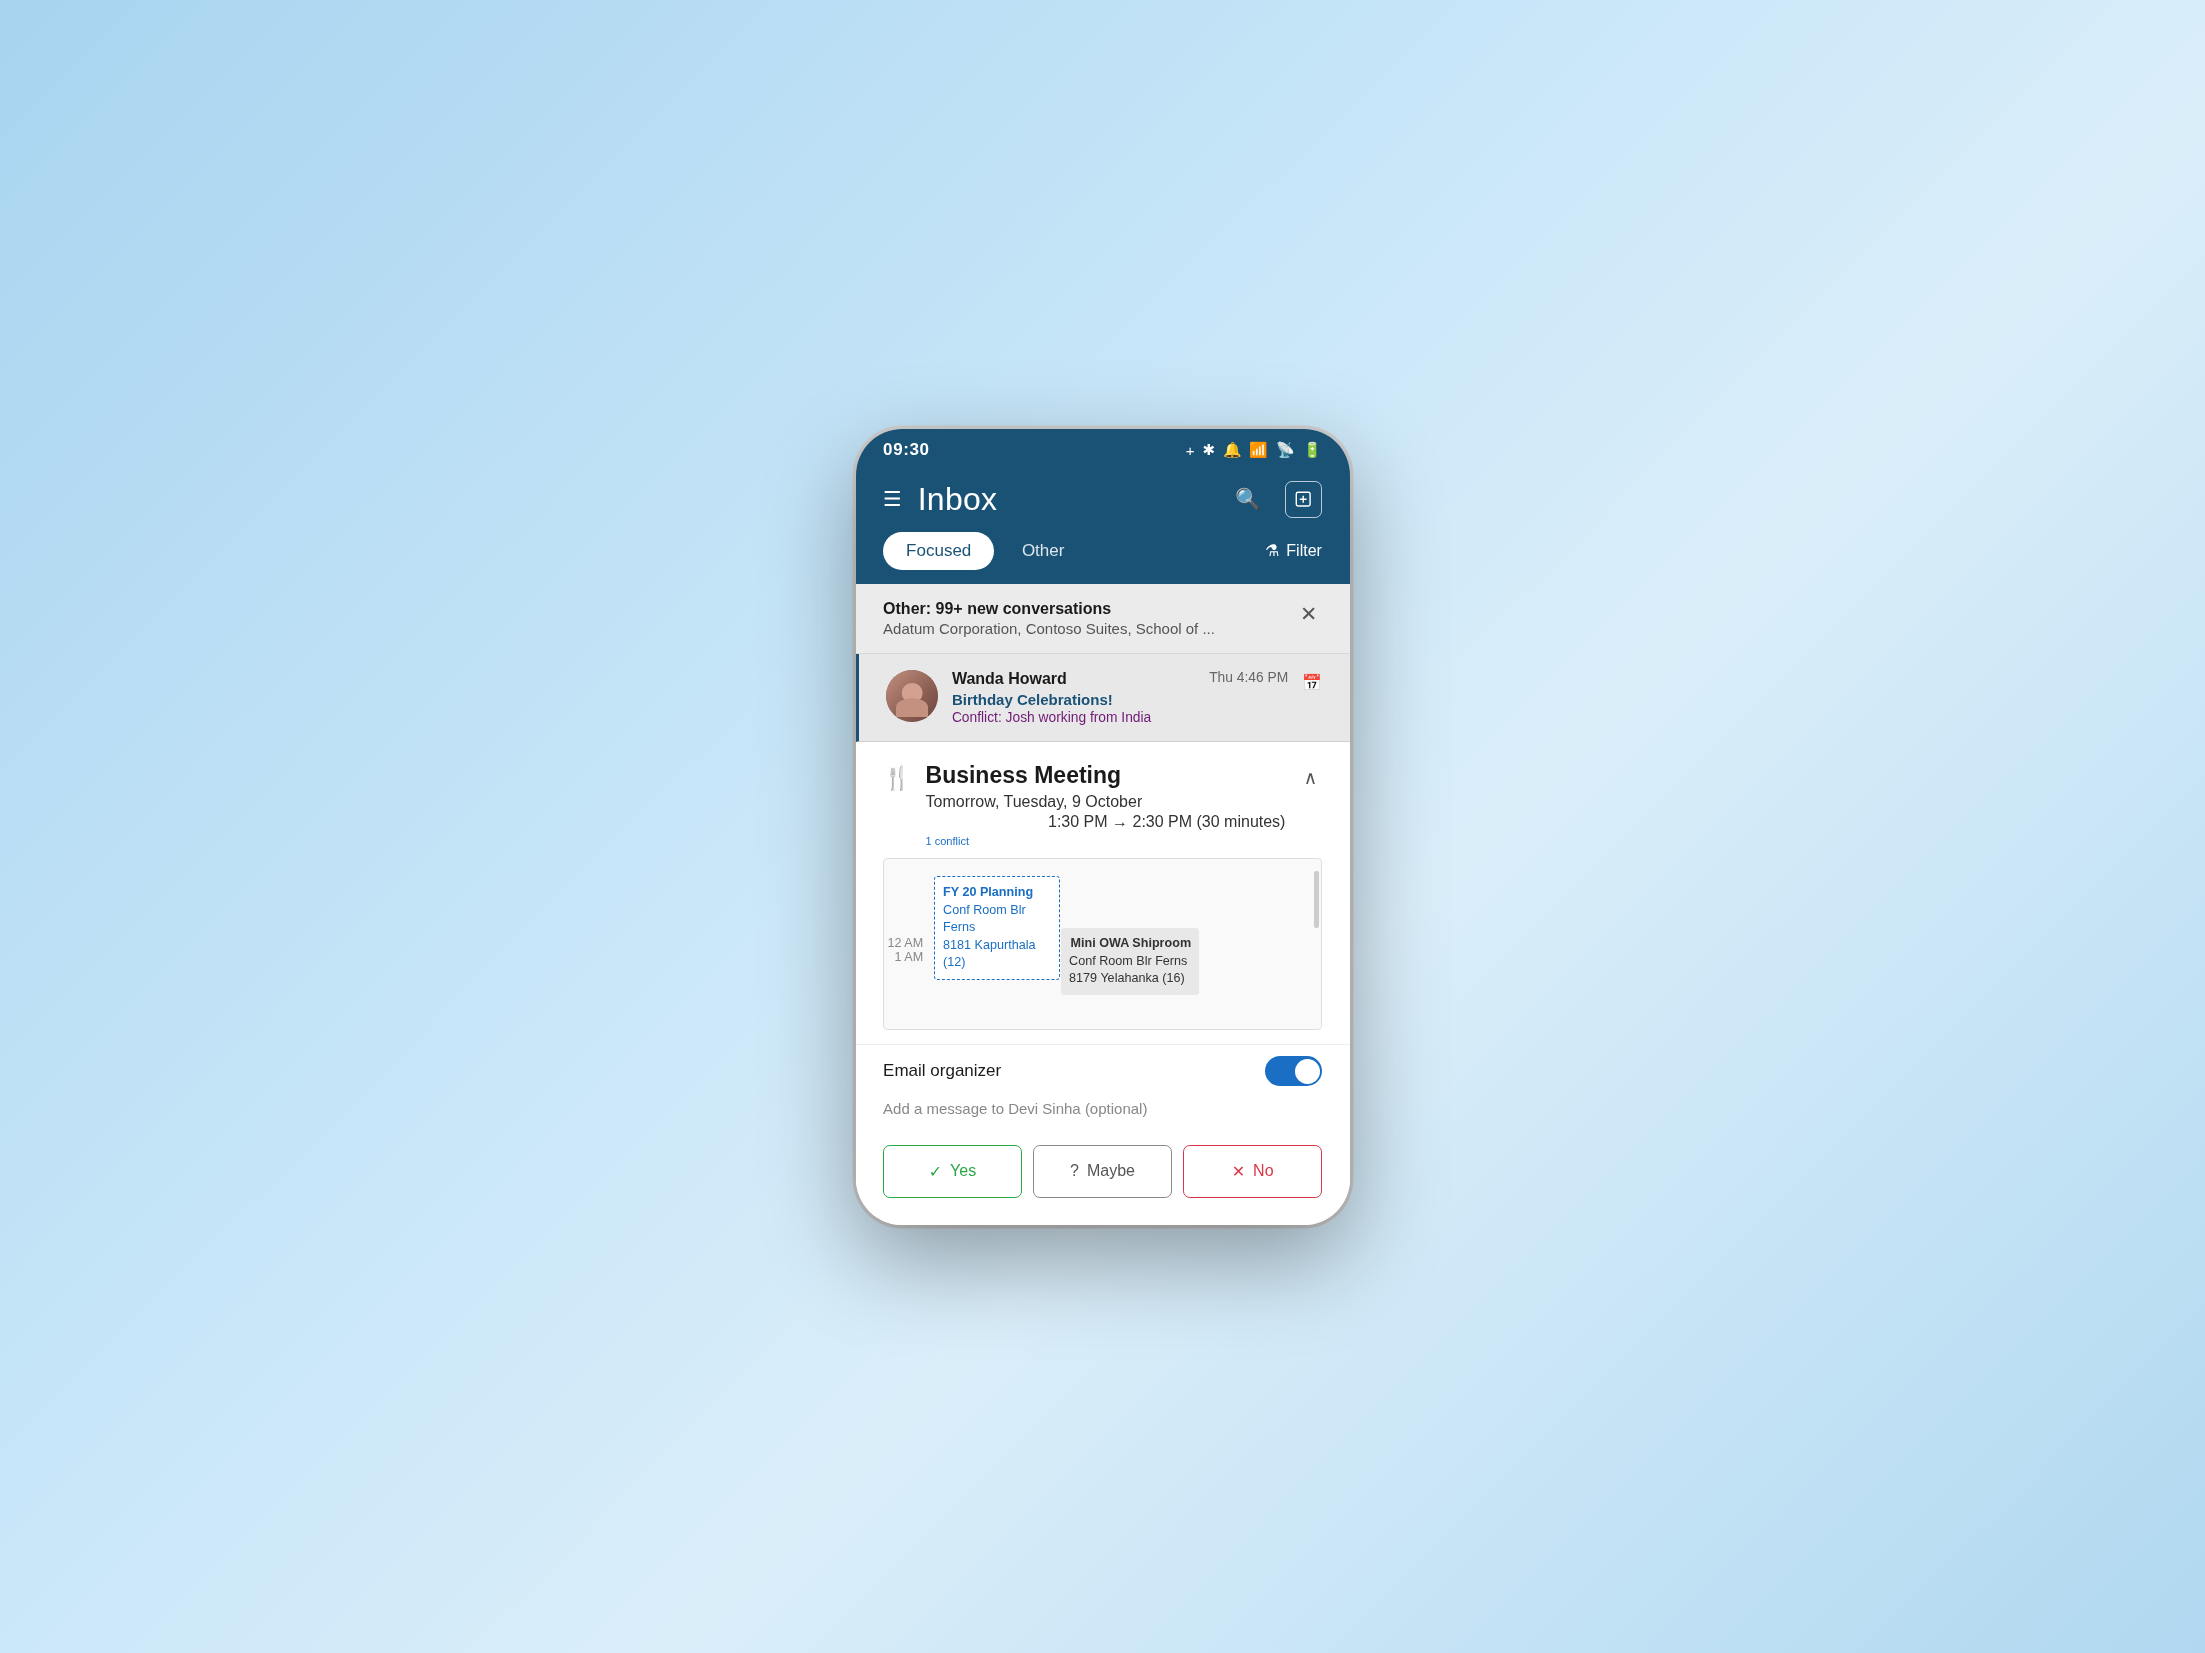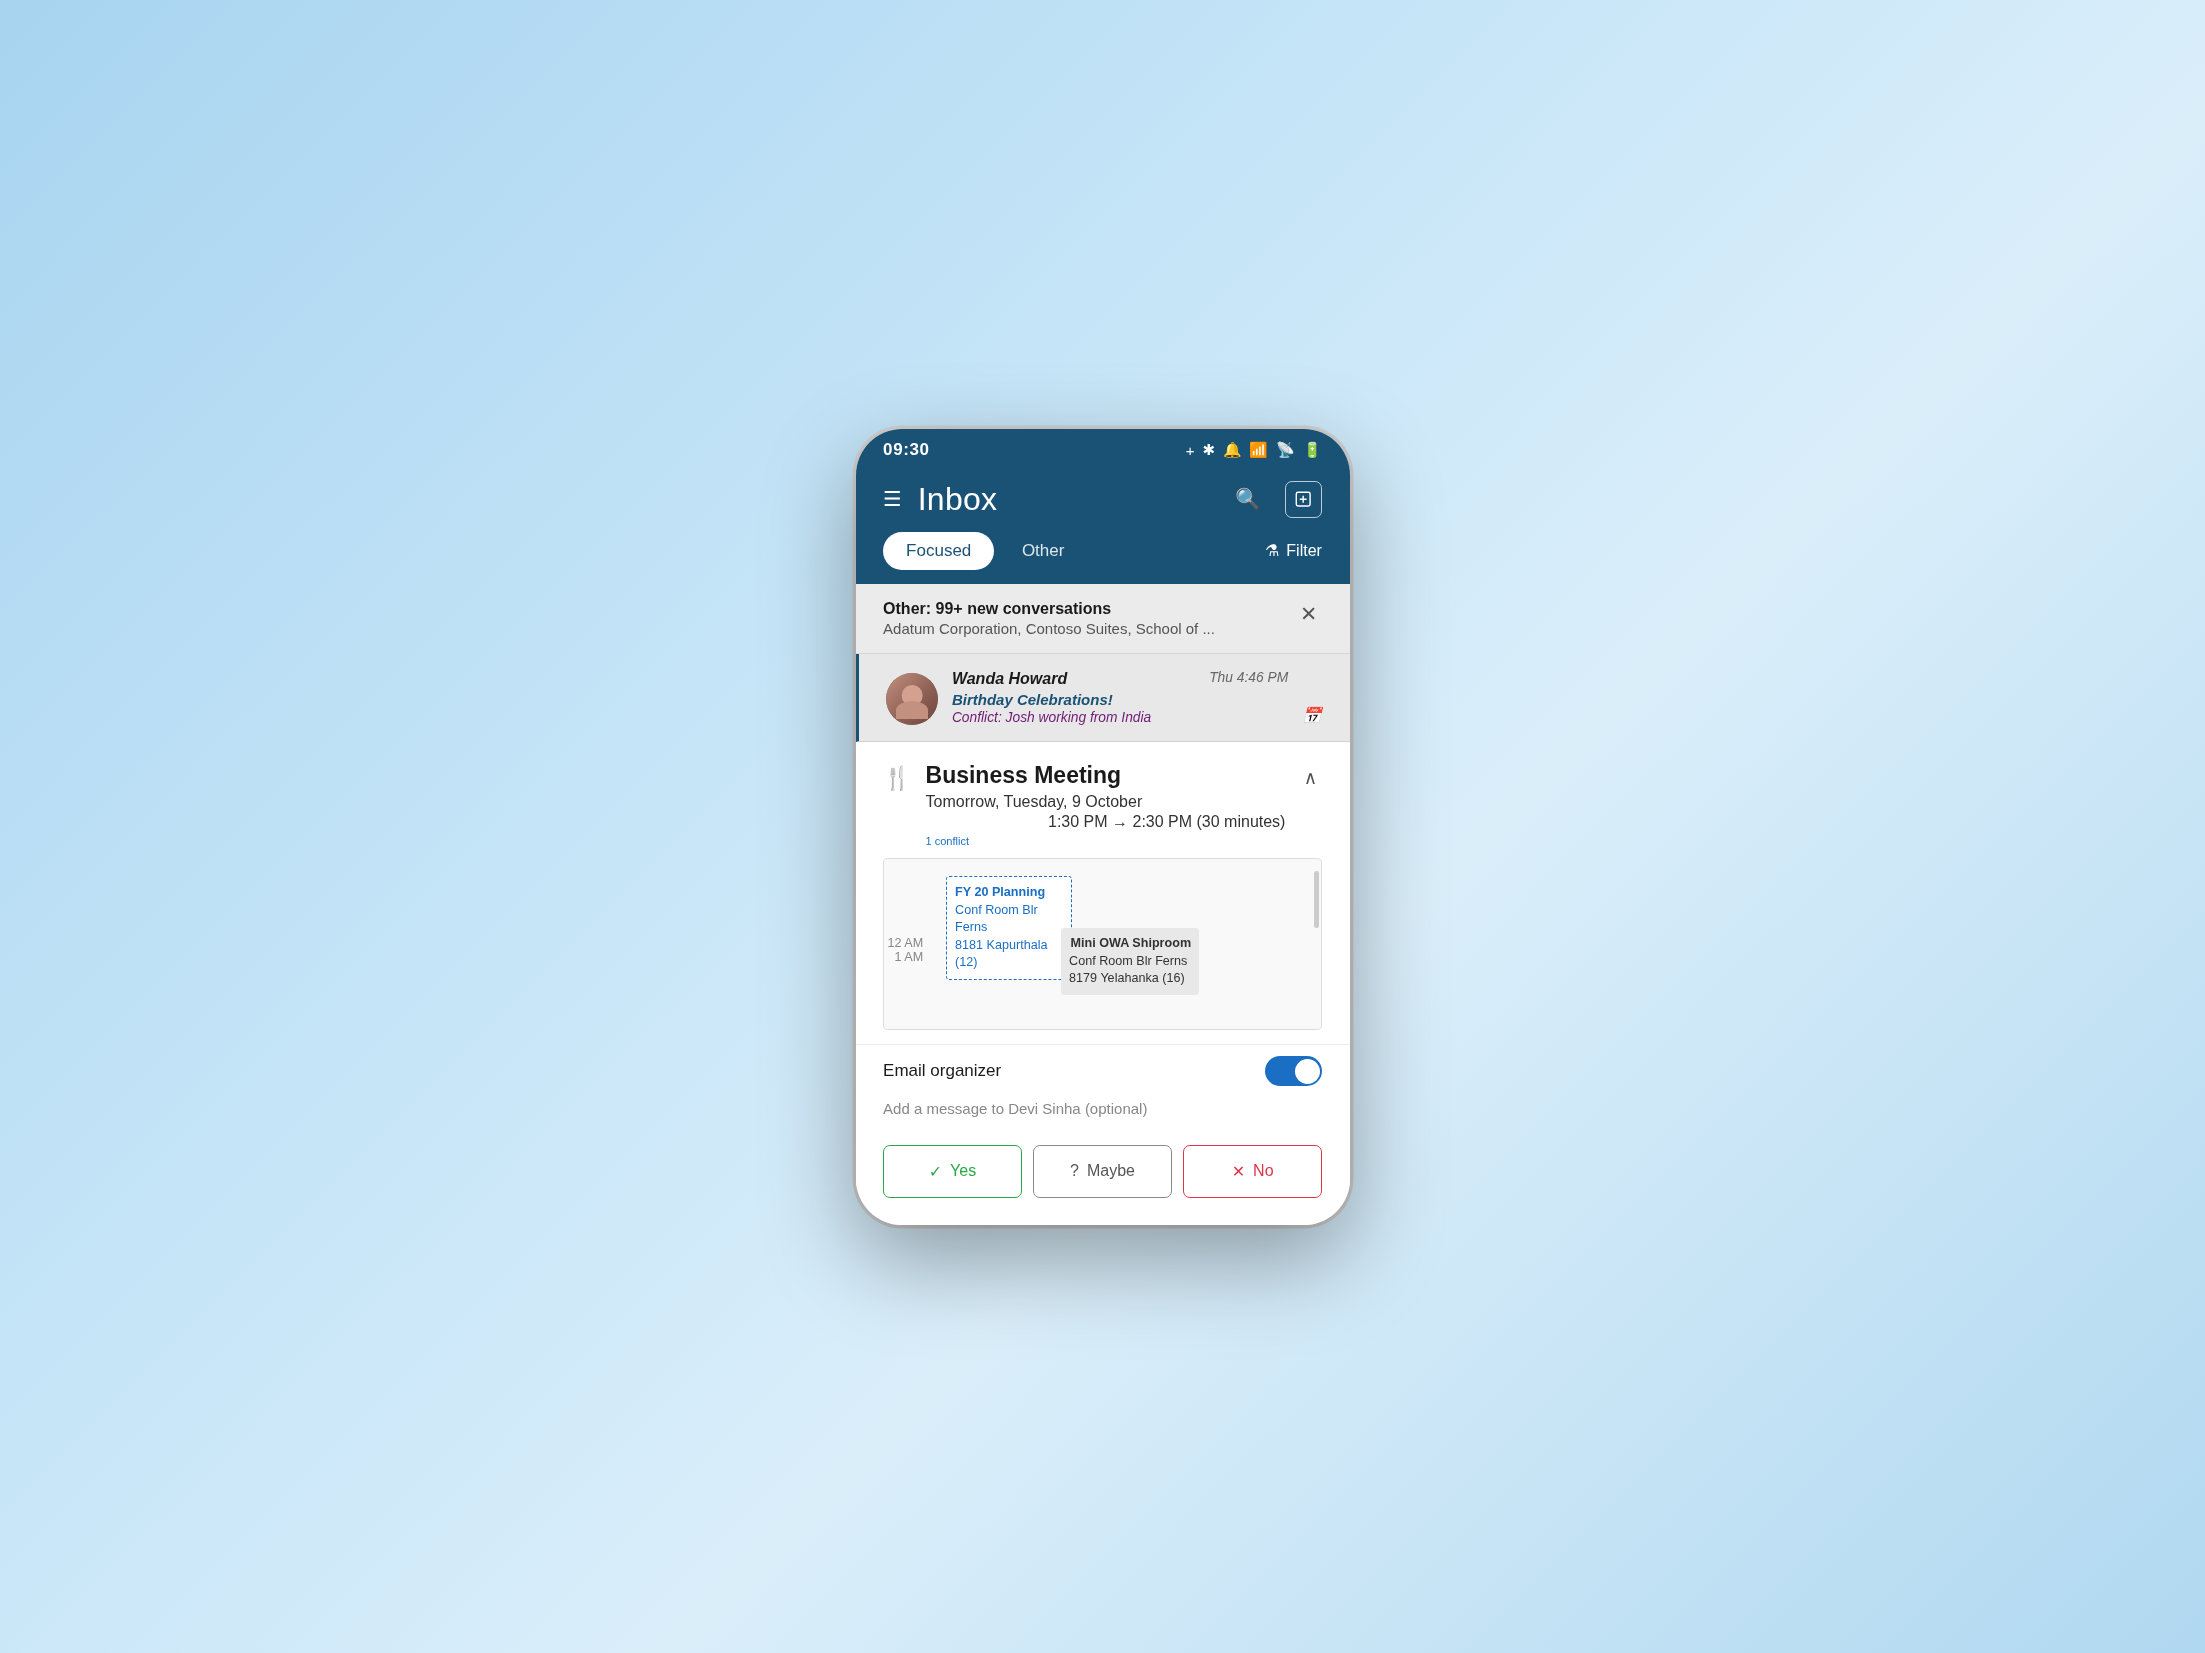--- a/index.html
+++ b/index.html
@@ -161,25 +161,24 @@
       color: #555;
       cursor: pointer;
       padding: 2.3px 4.6px;
     }
 
     
     .email-item {
       background: #e8e8e8;
       padding: 16px 27.6px;
       display: flex;
-      align-items: flex-end;
+      align-items: flex-start;
       gap: 13.8px;
       border-left: 3.4px solid #1a5276;
       border-bottom: 0.6px solid #d0d0d0;
-      font-style: italic;
     }
     .avatar {
       width: 52px;
       height: 52px;
       border-radius: 50%;
       background: #8b6960;
       flex-shrink: 0;
       overflow: hidden;
       display: flex;
       align-items: center;
@@ -324,21 +323,21 @@
       position: relative;
       padding: 4.6px 4.6px 4.6px 0;
     }
     .event-block {
       position: absolute;
       border-radius: 3.4px;
       padding: 6.9px 8px;
       font-size: 12.6px;
     }
     .event-fy20 {
-      left: 16px;
+      left: 4px;
       top: 17px;
       width: 126px;
       background: white;
       border: 1.4px dashed #1a6fc4;
       color: #1a6fc4;
       line-height: 1.4;
     }
     .event-mini-owa {
       left: 131px;
       top: 69px;

